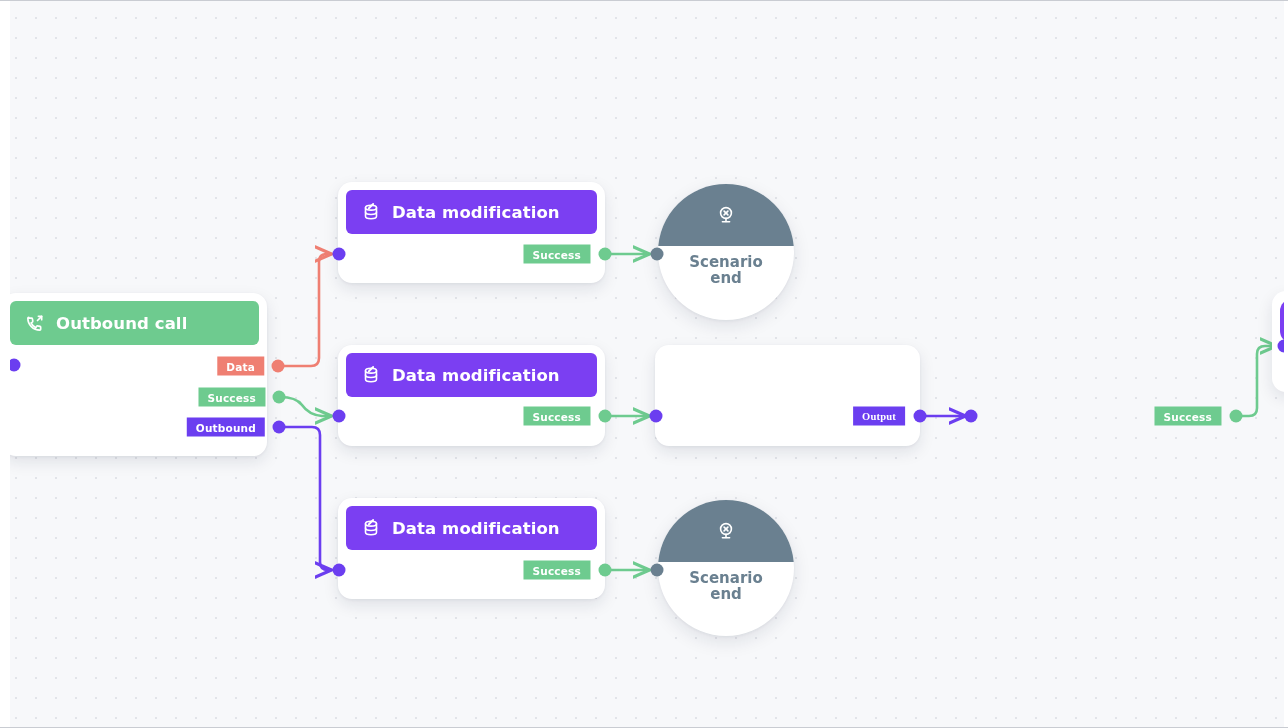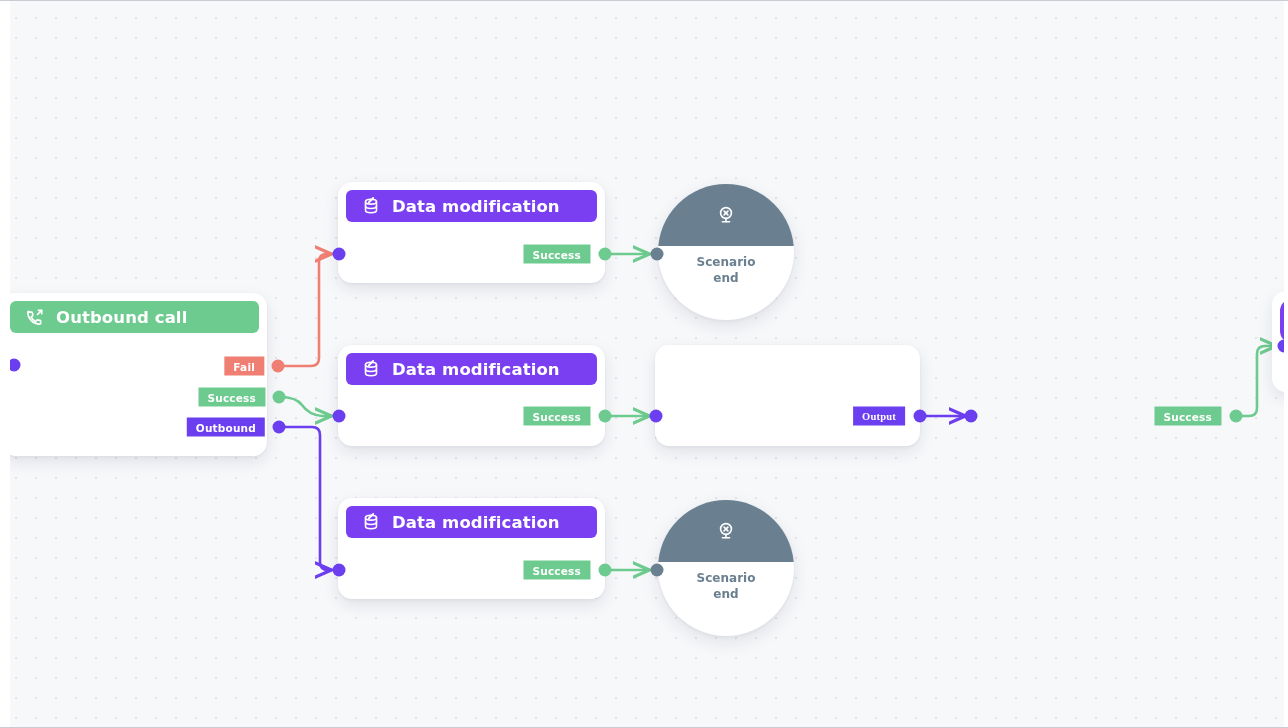--- a/index.html
+++ b/index.html
@@ -47,21 +47,21 @@
   .node {
     position: absolute;
     background: #ffffff;
     border-radius: 14px;
     box-shadow: 0 6px 16px rgba(23,30,60,0.10), 0 1px 3px rgba(23,30,60,0.06);
     z-index: 20;
   }
   .node-header {
     position: absolute;
     left: 8px; right: 8px; top: 8px;
-    height: 32px;
+    height: 44px;
     border-radius: 6px;
     display: flex;
     align-items: center;
     gap: 11px;
     padding: 0 14px;
     color: #ffffff;
     font-size: 16.5px;
     font-weight: 600;
     letter-spacing: 0.1px;
   }
@@ -129,21 +129,21 @@
     display: flex;
     align-items: center;
     justify-content: center;
   }
   .end-top svg { display: block; }
   .end-label {
     position: absolute;
     left: 0; right: 0; top: 70px;
     text-align: center;
     color: #6a8090;
-    font-size: 12px;
+    font-size: 15px;
     font-weight: 600;
     line-height: 16px;
   }
 
   
   .edge-node-stub {
     position: absolute;
     background: #ffffff;
     border-radius: 14px;
     box-shadow: 0 6px 16px rgba(23,30,60,0.10);
@@ -202,21 +202,21 @@
           <path d="M15 9l5-5"></path>
             <path d="M16 4h4v4"></path>
         </svg>
       </span>
       <span>Outbound call</span>
     </div>
     <div class="node-body"></div>
   </div>
   <div class="port purple" style="left:14px; top:364px;"></div>
   <div class="port red" style="left:278px; top:365px;"></div>
-  <div class="port-label pl-red" style="left:264px; top:365px;">Fail</div>
+  <div class="port-label pl-red" style="left:264px; top:365px;">Data</div>
   <div class="port green" style="left:279px; top:396px;"></div>
   <div class="port-label pl-green" style="left:265px; top:396px;">Success</div>
   <div class="port purple" style="left:279px; top:426px;"></div>
   <div class="port-label pl-purple" style="left:265px; top:426px;">Outbound</div>
 
   <div class="node" style="left:338px; top:181px; width:267px; height:101px;">
     <div class="node-header hdr-purple">
       <span class="hicon">
         <svg width="20" height="20" viewBox="0 0 24 24" fill="none" stroke="#ffffff" stroke-width="1.9" stroke-linecap="round" stroke-linejoin="round">
           <ellipse cx="12" cy="6.8" rx="6.6" ry="2.9"></ellipse>

